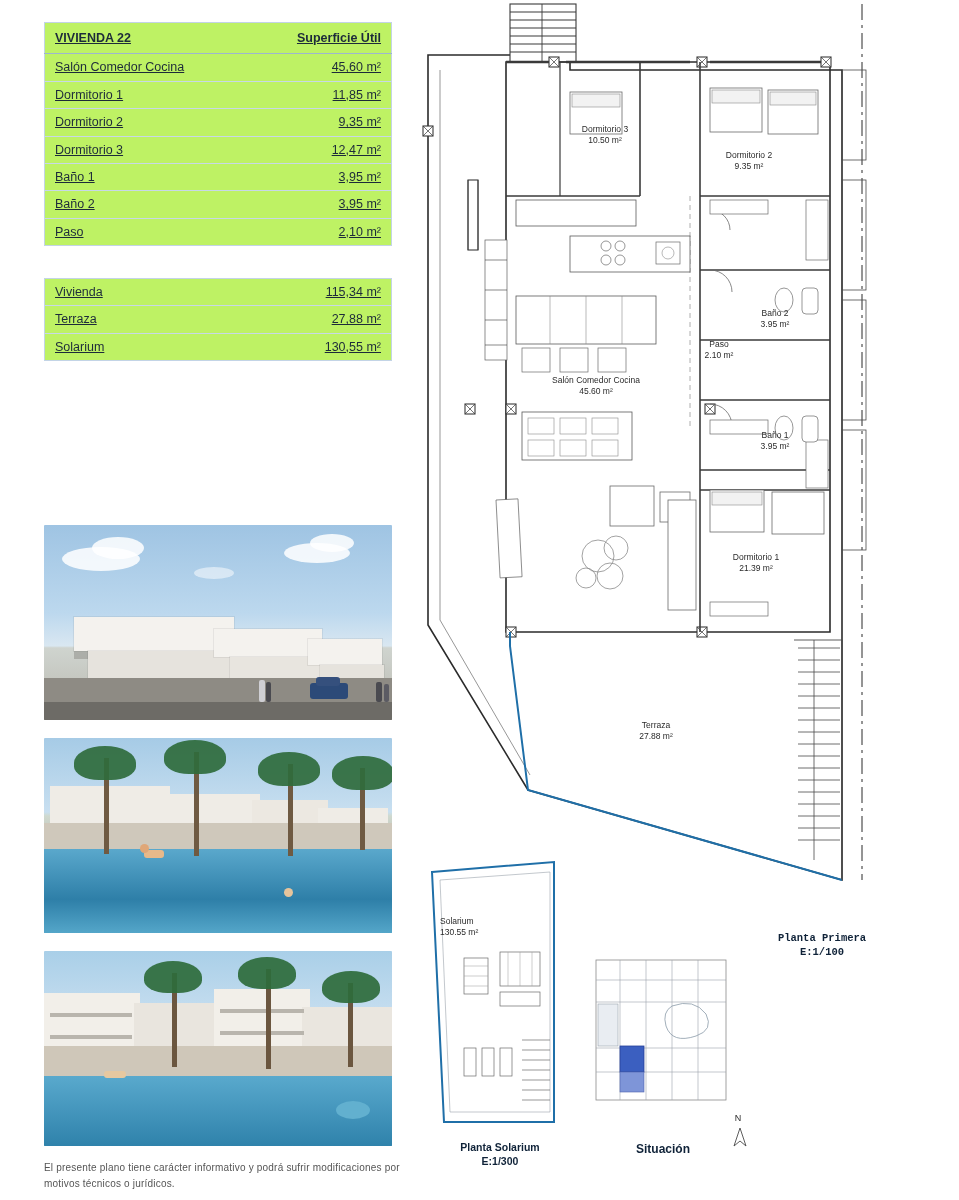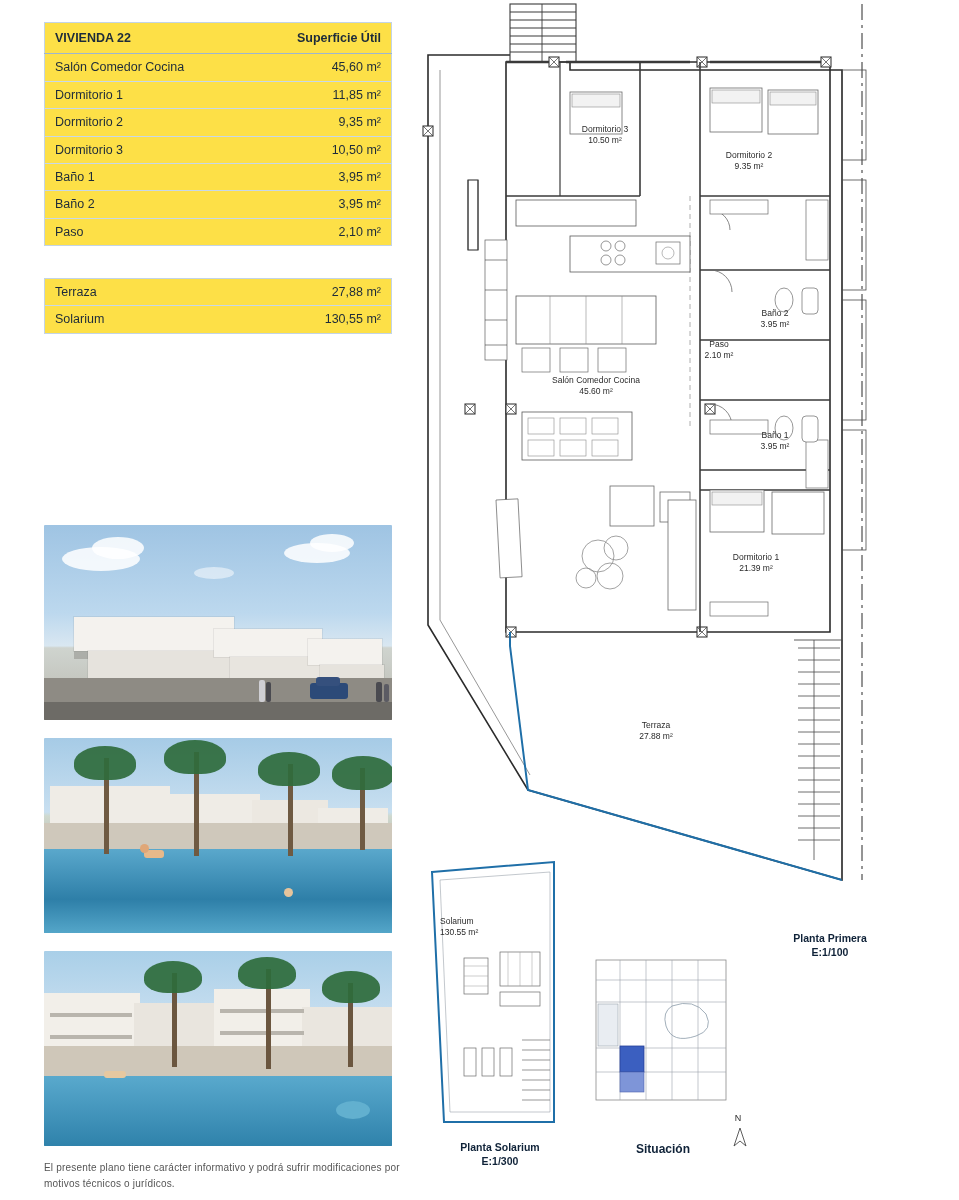--- a/index.html
+++ b/index.html
@@ -17,22 +17,23 @@
   .left-col {
     position: absolute;
     left: 44px; top: 22px;
     width: 348px;
   }
 
   table.spec {
     width: 348px;
     border-collapse: collapse;
     font-size: 12.5px;
-    background: #fde047;
+    background: #bef264;
     border: 1px solid #c3d4e6;
+    text-decoration: underline;
   }
   table.spec td {
     padding: 6px 10px;
     border-bottom: 1px solid #c7d8e8;
     line-height: 1.15;
   }
   table.spec tr:last-child td { border-bottom: none; }
   table.spec td.num { text-align: right; white-space: nowrap; }
   table.spec tr.head td {
     font-weight: bold;
@@ -134,41 +135,45 @@
         <tr>
           <td>Dormitorio 1</td>
           <td class="num">11,85 m²</td>
         </tr>
         <tr>
           <td>Dormitorio 2</td>
           <td class="num">9,35 m²</td>
         </tr>
         <tr>
           <td>Dormitorio 3</td>
-          <td class="num">10,50 m²</td>
+          <td class="num">12,47 m²</td>
         </tr>
         <tr>
           <td>Baño 1</td>
           <td class="num">3,95 m²</td>
         </tr>
         <tr>
           <td>Baño 2</td>
           <td class="num">3,95 m²</td>
         </tr>
         <tr>
           <td>Paso</td>
           <td class="num">2,10 m²</td>
         </tr>
       </tbody>
     </table>
 
     <div class="table-gap"></div>
 
     <table class="spec">
       <tbody>
+        <tr>
+          <td>Vivienda</td>
+          <td class="num">115,34 m²</td>
+        </tr>
         <tr>
           <td>Terraza</td>
           <td class="num">27,88 m²</td>
         </tr>
         <tr>
           <td>Solarium</td>
           <td class="num">130,55 m²</td>
         </tr>
       </tbody>
     </table>
@@ -422,21 +427,21 @@
     <div class="plan-label" style="left:330px;top:430px;width:70px;"><span>Baño 1</span><br><span>3.95 m²</span></div>
 
     <div class="plan-label" style="left:296px;top:552px;width:100px;"><span>Dormitorio 1</span><br><span>21.39 m²</span></div>
 
     <div class="plan-label" style="left:96px;top:375px;width:180px;"><span>Salón Comedor Cocina</span><br><span>45.60 m²</span></div>
 
     <div class="plan-label" style="left:196px;top:720px;width:100px;"><span>Terraza</span><br><span>27.88 m²</span></div>
 
     <div class="plan-label" style="left:30px;top:916px;width:110px;text-align:left;"><span>Solarium</span><br><span>130.55 m²</span></div>
 
-    <div class="cap" style="left:340px;top:931px;width:160px;">Planta Primera
+    <div class="cap" style="left:332px;top:931px;width:160px;font-family:Liberation Mono, monospace;">Planta Primera
 E:1/100</div>
 
     <div class="cap" style="left:10px;top:1140px;width:160px;">Planta Solarium
 E:1/300</div>
 
     <div class="cap small" style="left:198px;top:1141px;width:110px;">Situación</div>
 
     <div class="plan-label" style="left:318px;top:1113px;width:20px;font-size:9px;">N</div>
   </div>
 

